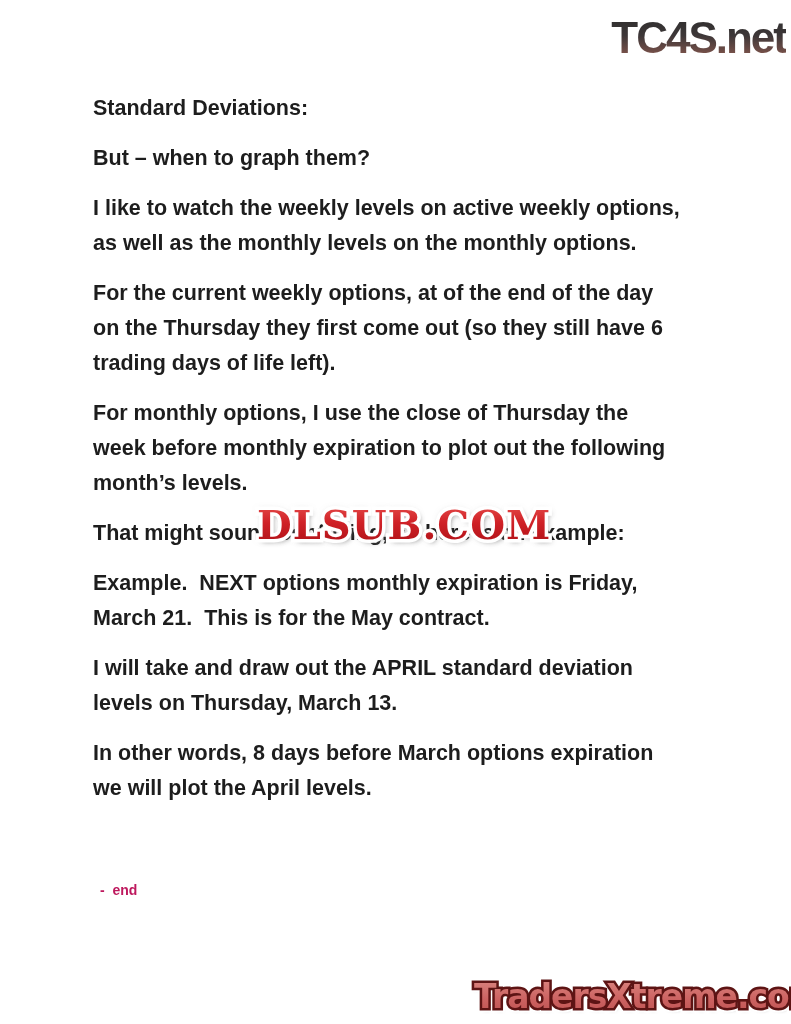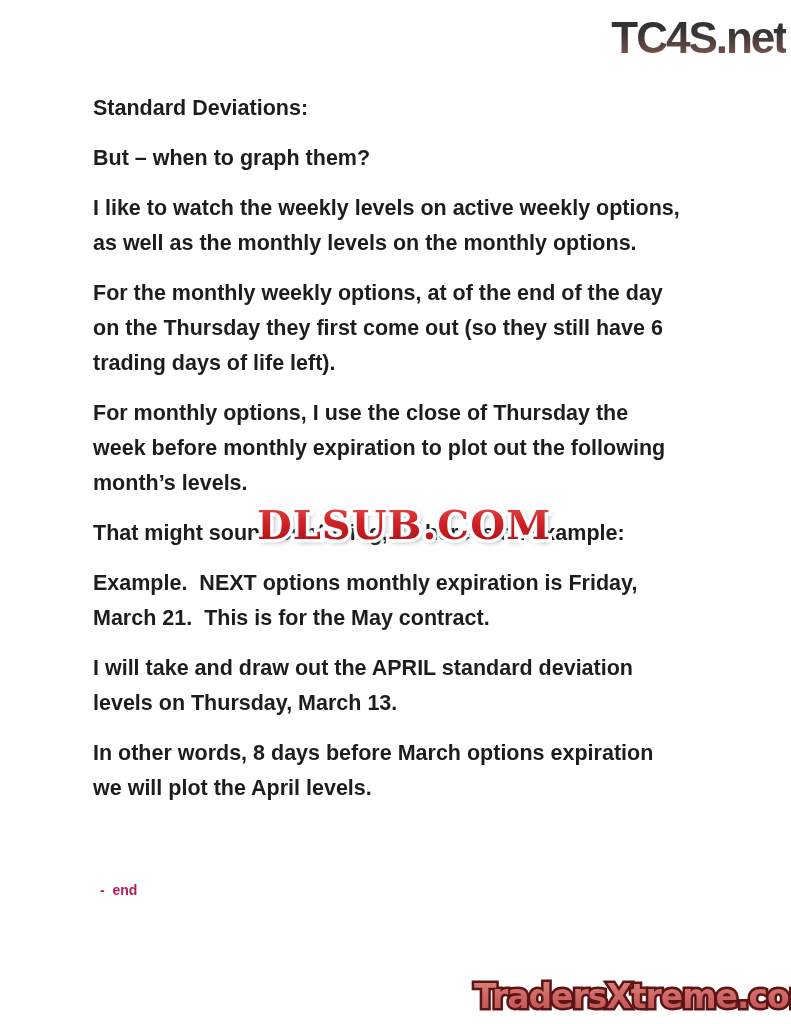--- a/index.html
+++ b/index.html
@@ -130,21 +130,21 @@
   <p>
     <span class="line">But – when to graph them?</span>
   </p>
 
   <p>
     <span class="line">I like to watch the weekly levels on active weekly options,</span>
     <span class="line">as well as the monthly levels on the monthly options.</span>
   </p>
 
   <p>
-    <span class="line">For the monthly weekly options, at of the end of the day</span>
+    <span class="line">For the current weekly options, at of the end of the day</span>
     <span class="line">on the Thursday they first come out (so they still have 6</span>
     <span class="line">trading days of life left).</span>
   </p>
 
   <p>
     <span class="line">For monthly options, I use the close of Thursday the</span>
     <span class="line">week before monthly expiration to plot out the following</span>
     <span class="line">month’s levels.</span>
   </p>
 

